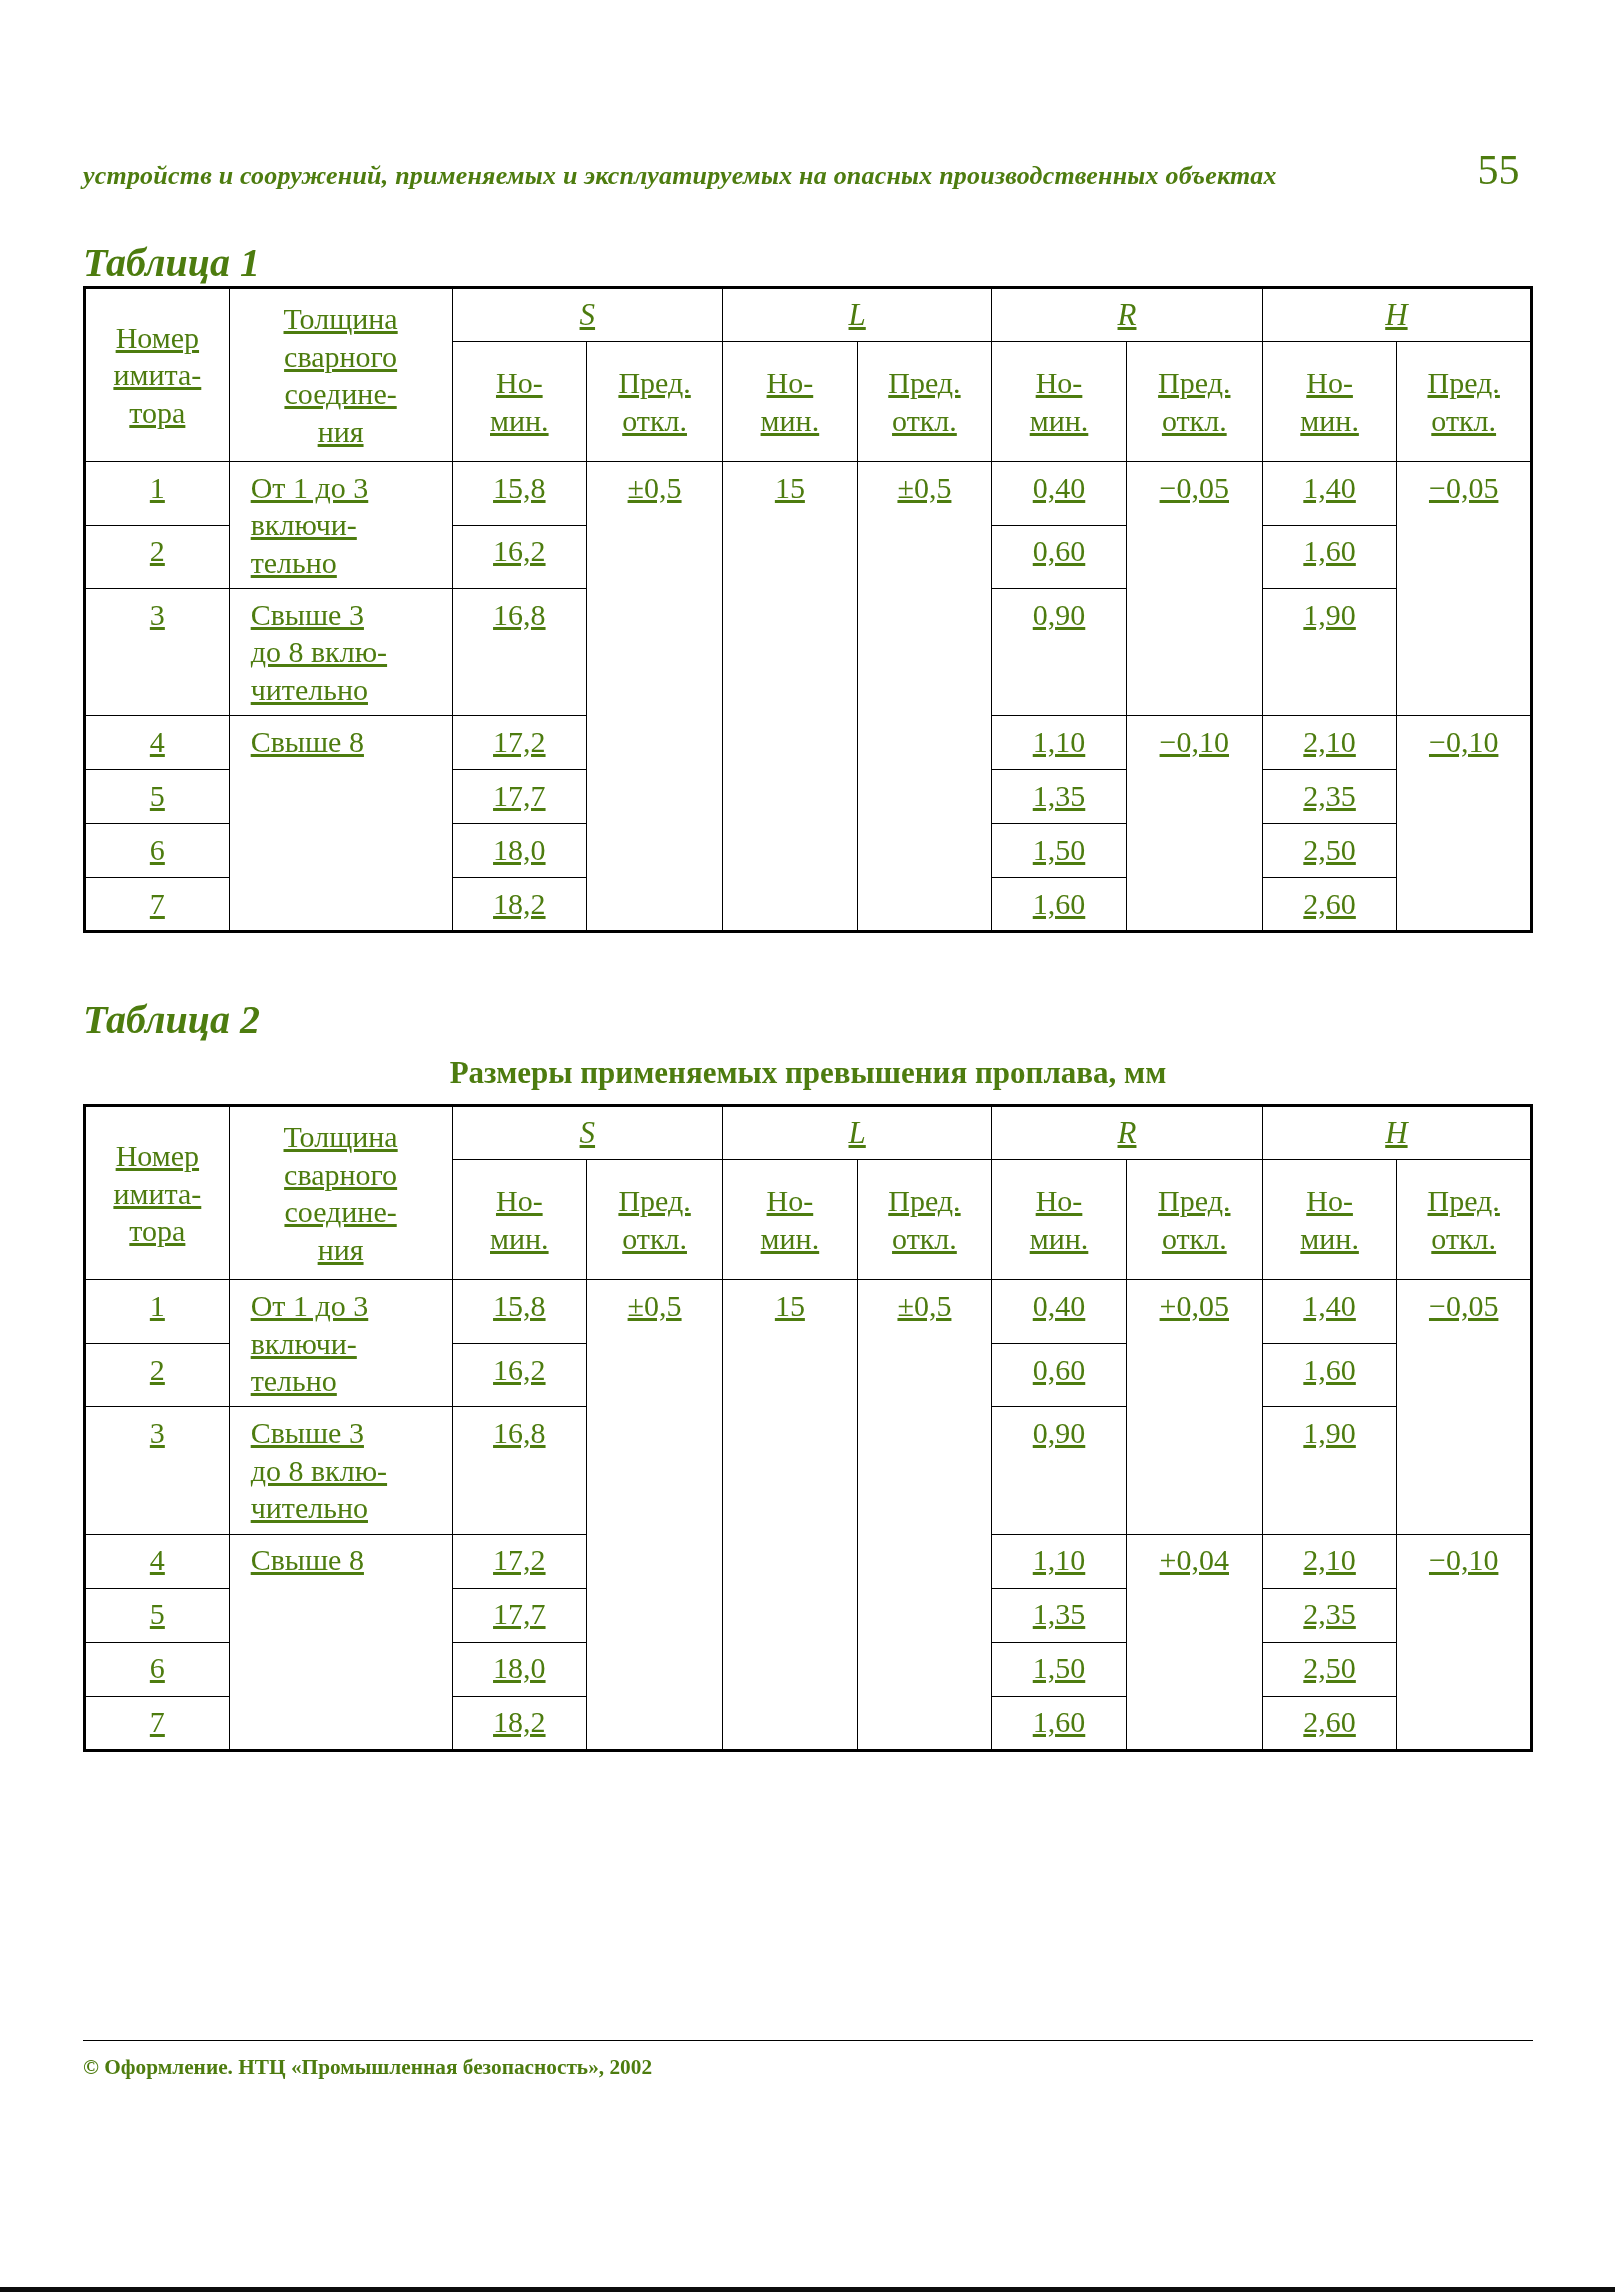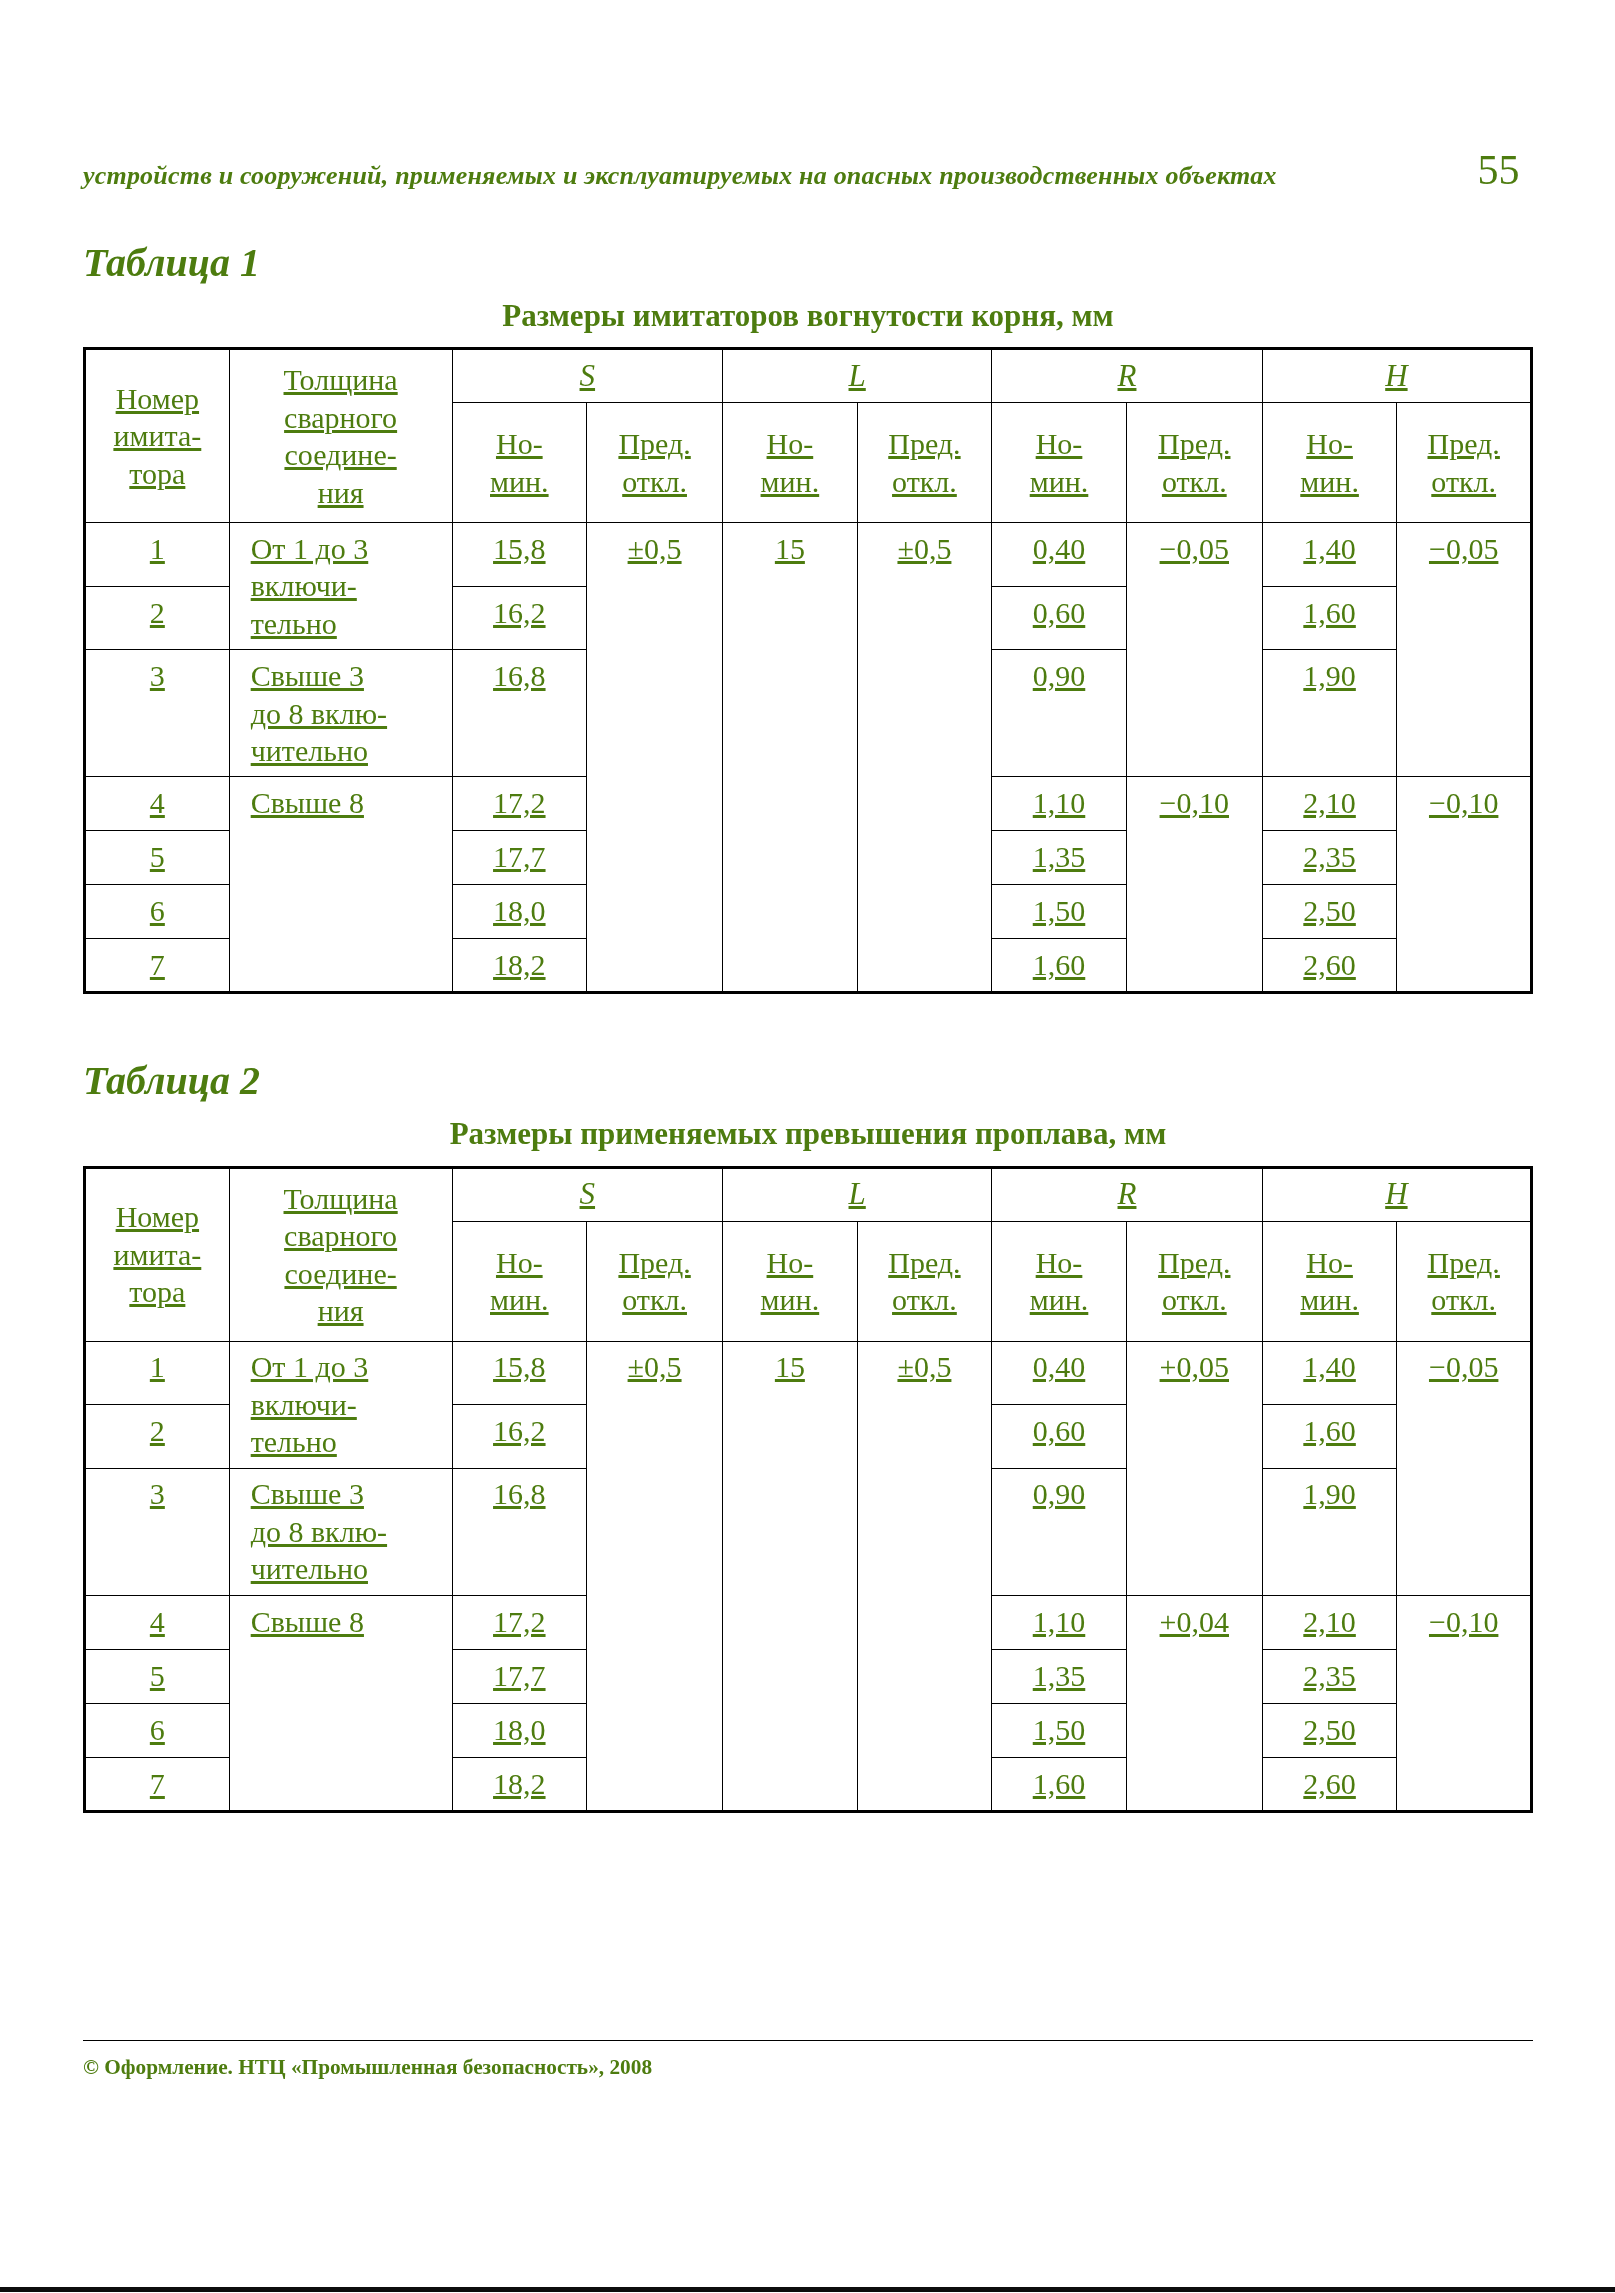--- a/index.html
+++ b/index.html
@@ -103,21 +103,20 @@
 
 <div class="doc">
   <div class="content">
 
     <div class="running-head">
       <span class="running-title">устройств и сооружений, применяемых и эксплуатируемых на опасных производственных объектах</span>
       <span class="page-num">55</span>
     </div>
 
     <div class="tbl-caption">Таблица 1</div>
-    <div class="tbl-title">Размеры имитаторов вогнутости корня, мм</div>
 
     <table class="spec">
       <colgroup>
         <col style="width:10%">
           <col style="width:15.4%">
         <col style="width:9.3%">
           <col style="width:9.4%">
         <col style="width:9.3%">
           <col style="width:9.3%">
         <col style="width:9.3%">
@@ -322,16 +321,16 @@
           <td>7</td>
           <td>18,2</td>
           <td>1,60</td>
           <td>2,60</td>
         </tr>
       </tbody>
     </table>
 
   </div>
 
-  <div class="footer">© Оформление. НТЦ «Промышленная безопасность», 2008</div>
+  <div class="footer">© Оформление. НТЦ «Промышленная безопасность», 2002</div>
   <div class="scan-line"></div>
 </div>
 
 
 </body></html>

